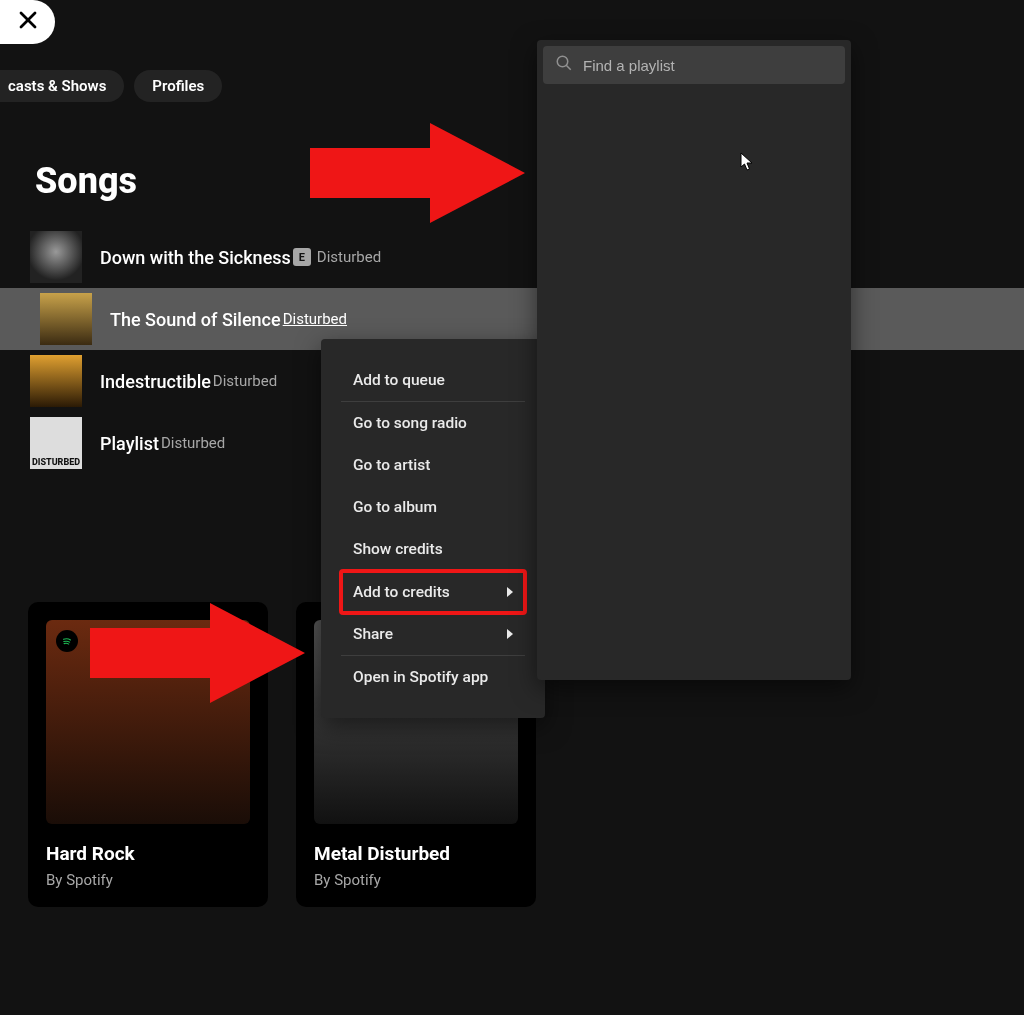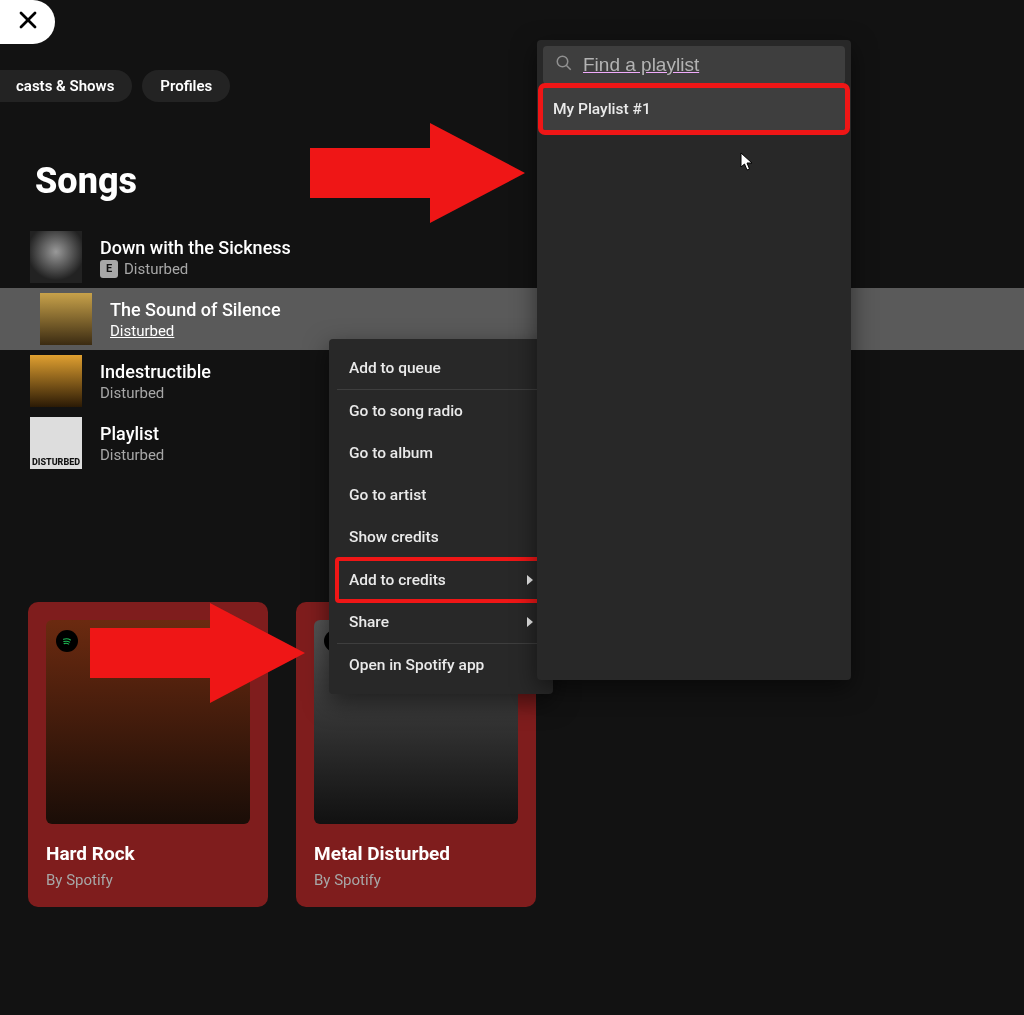--- a/index.html
+++ b/index.html
@@ -35,21 +35,21 @@
   .chip {
     background: #232323;
     color: #fff;
     padding: 7px 18px;
     border-radius: 20px;
     font-size: 15px;
     font-weight: 600;
   }
   .chip.partial {
     border-radius: 0 20px 20px 0;
-    padding-left: 16px;
+    padding-left: 8px;
   }
 
   
   .songs-heading {
     position: absolute;
     top: 160px; left: 28px;
     font-size: 36px;
     font-weight: 800;
     margin-left: 7px;
   }
@@ -69,42 +69,42 @@
     background: #5a5a5a;
     margin-left: -30px; padding-left: 40px;
     margin-right: 0;
   }
   .album-art {
     width: 52px; height: 52px;
     background: #333;
     flex-shrink: 0;
     margin-right: 18px;
   }
-  .song-info { display: flex; flex-direction: column; gap: 2px; }
+  .song-info { display: flex; gap: 2px; }
   .song-title { font-size: 18px; font-weight: 500; color: #fff; }
   .song-artist { font-size: 15px; color: #a7a7a7; display: flex; align-items: center; gap: 6px; }
   .song-row.selected .song-artist { color: #fff; text-decoration: underline; }
   .explicit-badge {
     display: inline-flex; align-items: center; justify-content: center;
     width: 18px; height: 18px;
     background: #a7a7a7; color: #121212;
     font-size: 11px; font-weight: 700;
     border-radius: 3px;
   }
 
   
   .card-row {
     position: absolute;
     top: 602px; left: 28px;
     display: flex;
     gap: 28px;
   }
   .card {
     width: 240px;
-    background: #7f1d1d;
+    background: #000000;
     border-radius: 10px;
     padding: 18px;
   }
   .card-cover {
     width: 204px; height: 204px;
     background: #282828;
     border-radius: 6px;
     position: relative;
     margin-bottom: 18px;
     overflow: hidden;
@@ -114,26 +114,26 @@
     width: 22px; height: 22px;
     background: #000; border-radius: 50%;
     display: flex; align-items: center; justify-content: center;
   }
   .card-title { font-size: 19px; font-weight: 700; margin-bottom: 6px; }
   .card-sub { font-size: 15px; color: #a7a7a7; }
 
   
   .context-menu {
     position: absolute;
-    top: 339px; left: 329px;
+    top: 339px; left: 321px;
     width: 224px;
     background: #282828;
     border-radius: 4px;
     box-shadow: 0 8px 24px rgba(0,0,0,0.5);
-    padding: 8px;
+    padding: 20px;
   }
   .menu-item {
     padding: 12px 12px;
     font-size: 15.5px;
     font-weight: 500;
     color: #eaeaea;
     display: flex;
     justify-content: space-between;
     align-items: center;
     border-radius: 2px;
@@ -167,21 +167,21 @@
     border-radius: 4px;
     padding: 8px 12px;
     display: flex;
     align-items: center;
     gap: 10px;
     margin-bottom: 4px;
   }
   .search-field svg { width: 18px; height: 18px; opacity: 0.7; }
   .search-input {
     background: transparent; border: none; outline: none;
-    color: #f0abfc; font-size: 19px; width: 100%; text-decoration: underline;
+    color: #f0abfc; font-size: 15px; width: 100%;
   }
   .search-input::placeholder { color: #b3b3b3; }
   .sub-item {
     padding: 12px 10px;
     font-size: 15.5px;
     font-weight: 500;
     color: #eaeaea;
     border-radius: 2px;
     position: relative;
   }
@@ -290,22 +290,22 @@
     </div>
     <div class="card-title">Metal Disturbed</div>
     <div class="card-sub">By Spotify</div>
   </div>
 </div>
 
 <div class="context-menu">
   <div class="menu-item">Add to queue</div>
   <div class="menu-sep"></div>
   <div class="menu-item">Go to song radio</div>
+  <div class="menu-item">Go to artist</div>
   <div class="menu-item">Go to album</div>
-  <div class="menu-item">Go to artist</div>
   <div class="menu-item">Show credits</div>
   <div class="menu-sep"></div>
   <div class="menu-item highlight">
     <span>Add to credits</span>
     <span class="chevron-right"></span>
   </div>
   <div class="menu-item">
     <span>Share</span>
     <span class="chevron-right"></span>
   </div>
@@ -316,21 +316,20 @@
 <div class="submenu">
   <div class="search-field">
     <span>
       <svg viewBox="0 0 24 24" fill="none" stroke="#b3b3b3" stroke-width="2">
         <circle cx="10" cy="10" r="7"></circle>
           <line x1="15" y1="15" x2="21" y2="21"></line>
       </svg>
     </span>
     <input class="search-input" placeholder="Find a playlist" style="">
   </div>
-  <div class="sub-item hovered sub-highlight">My Playlist #1</div>
 </div>
 
 <div class="cursor-arrow">
   <svg width="14" height="20" viewBox="0 0 14 20">
     <path d="M1 1 L1 15 L4.5 12 L7 18 L9.5 17 L7 11 L12 11 Z" fill="#fff" stroke="#000" stroke-width="1"></path>
   </svg>
 </div>
 
 <div class="big-arrow" style="top:118px; left:300px;">
   <svg width="230" height="110" viewBox="0 0 230 110">

